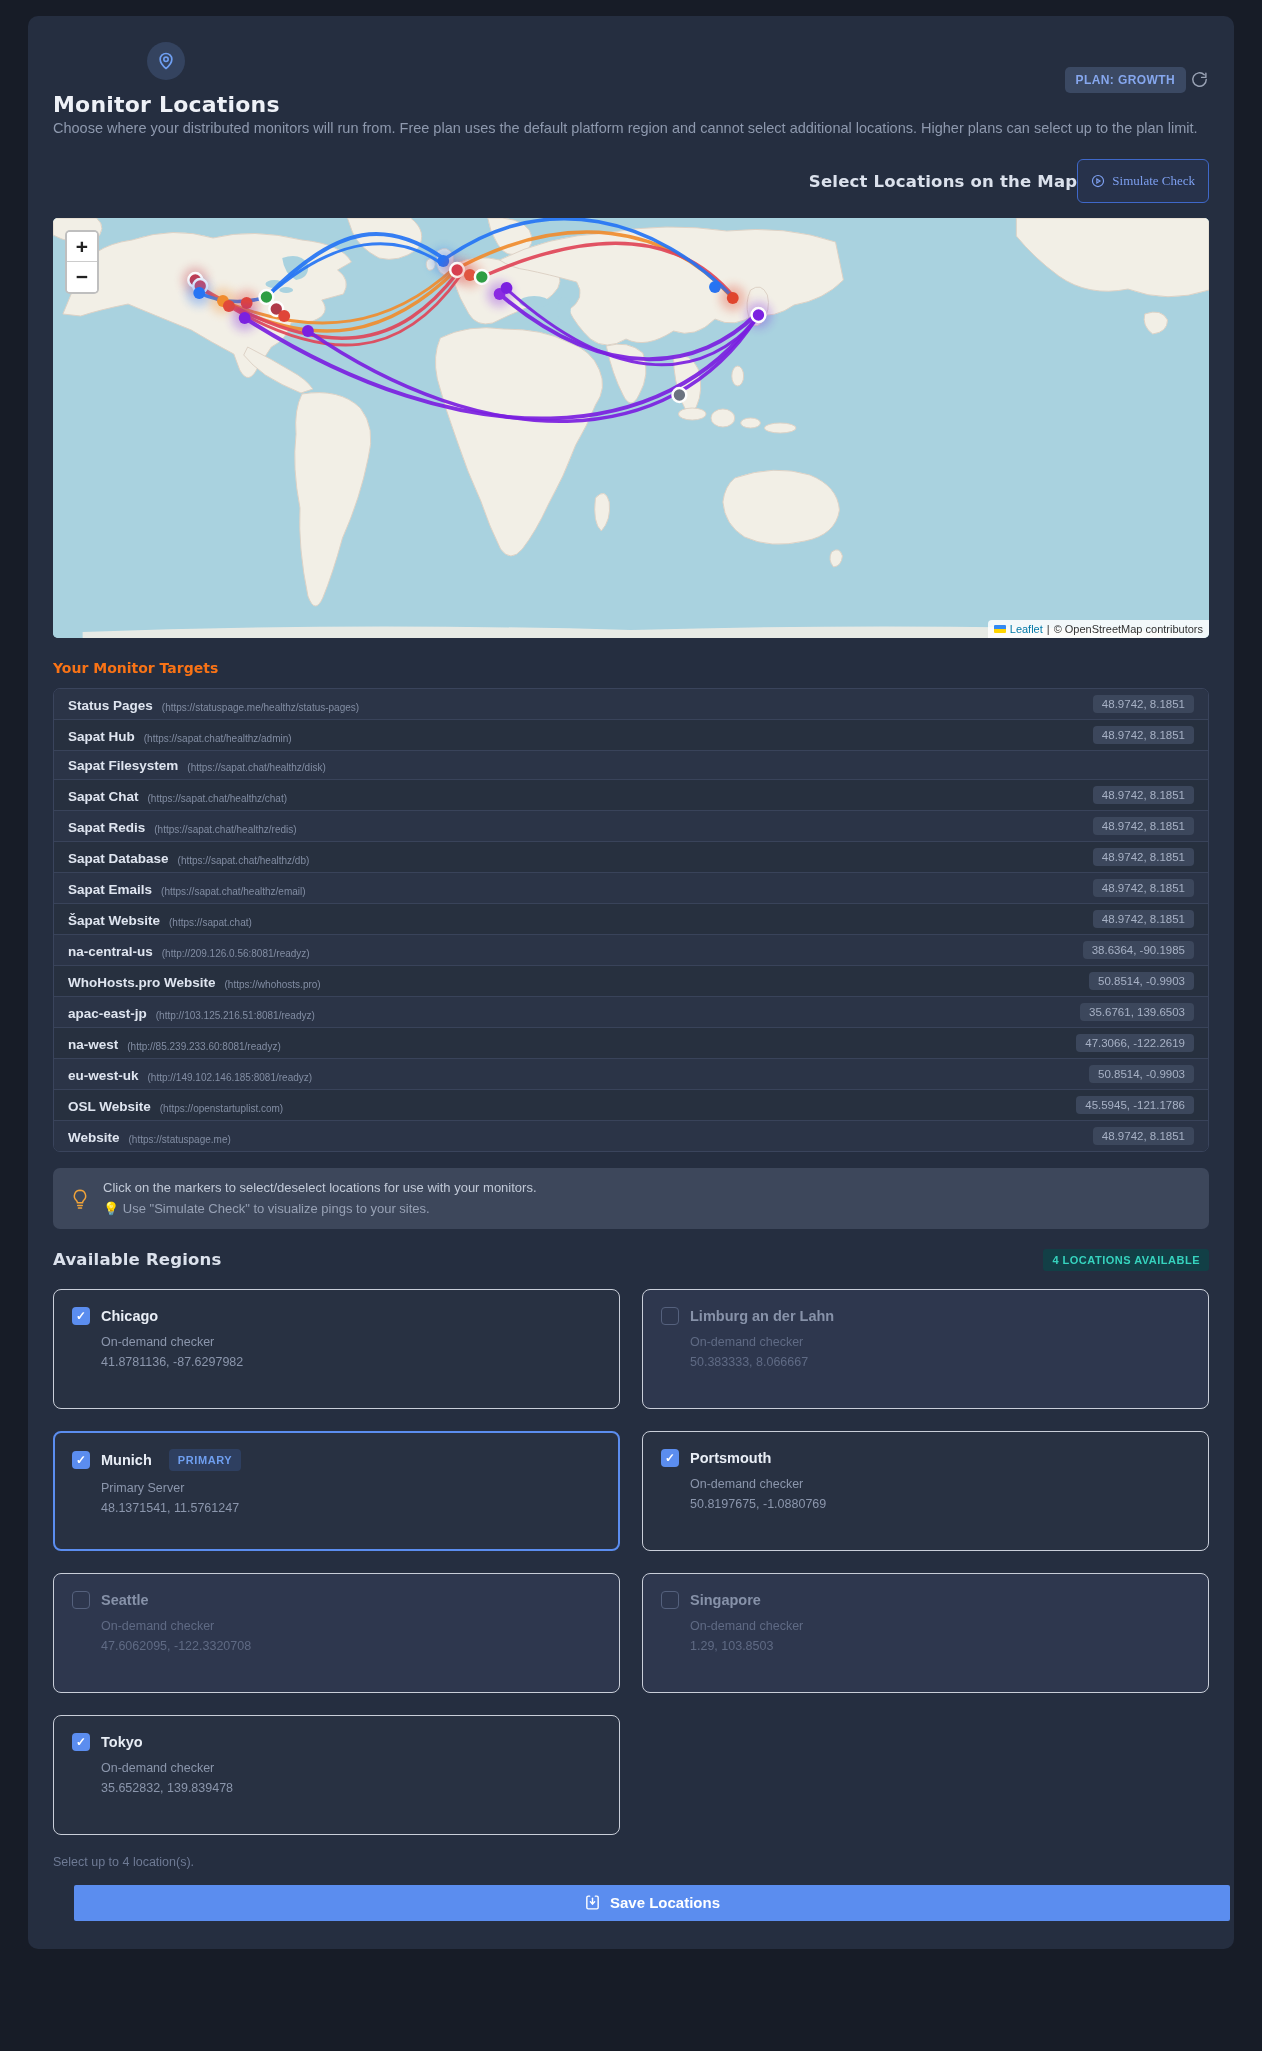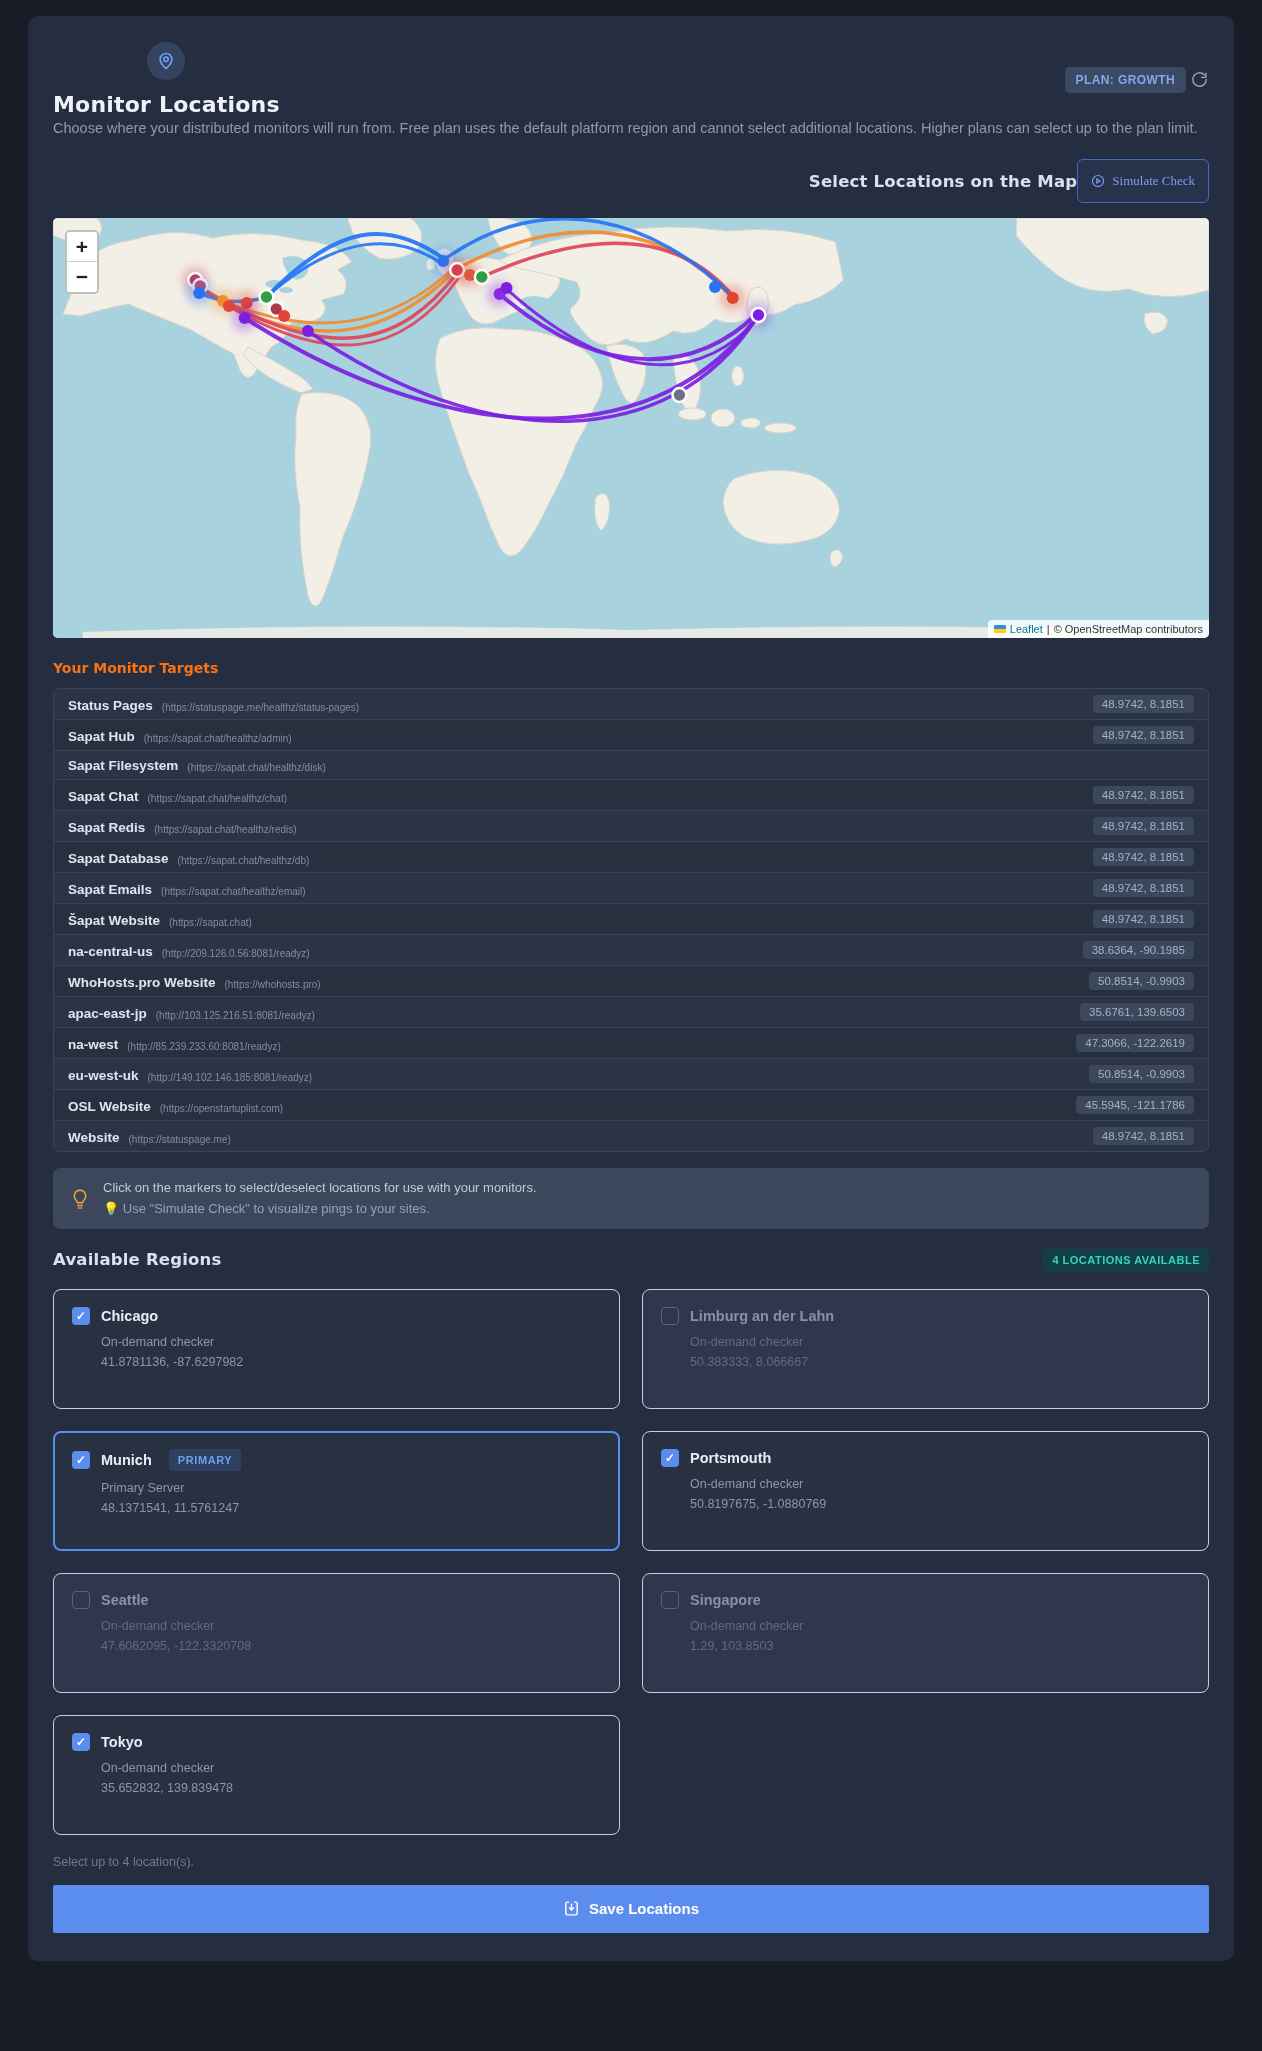--- a/index.html
+++ b/index.html
@@ -57,21 +57,21 @@
   .cbox.un { background:transparent; border:1.5px solid #55617d; }
   .rname { font-size:14.5px; font-weight:700; color:#e8edf5; }
   .rcard.disabled .rname { color:#8792a9; }
   .pbadge { background:#2e3f60; color:#6f9ff0; font-size:11px; font-weight:700; letter-spacing:.6px; padding:5px 9px; border-radius:4px; margin-left:6px; }
   .rsub { margin:10px 0 0 29px; font-size:12.5px; color:#8b96ac; }
   .rcoord { margin:6px 0 0 29px; font-size:12.5px; color:#8b96ac; }
   .rcard.disabled .rsub, .rcard.disabled .rcoord { color:#5f6a84; }
   .footnote { margin:20px 0 16px 0; font-size:12.5px; color:#6e7a94; }
 
   
-  .save-btn { width:100%; height:48px; background:#5b8def; border:none; border-radius:2px; color:#fff; font-size:15px; font-weight:600; display:flex; align-items:center; justify-content:center; gap:9px; cursor:pointer; font-family:"Liberation Sans", sans-serif; }
+  .save-btn { width:100%; height:36px; background:#5b8def; border:none; border-radius:2px; color:#fff; font-size:15px; font-weight:600; display:flex; align-items:center; justify-content:center; gap:9px; cursor:pointer; font-family:"Liberation Sans", sans-serif;margin-left:21px; }
 </style>
 </head>
 <body>
 
 <div class="card">
 
   <div class="hdr">
     <div class="hdr-left">
       <div class="hdr-icon">
         <svg width="20" height="20" viewBox="0 0 24 24" fill="none" stroke="#6f9ff2" stroke-width="2" stroke-linecap="round" stroke-linejoin="round">

